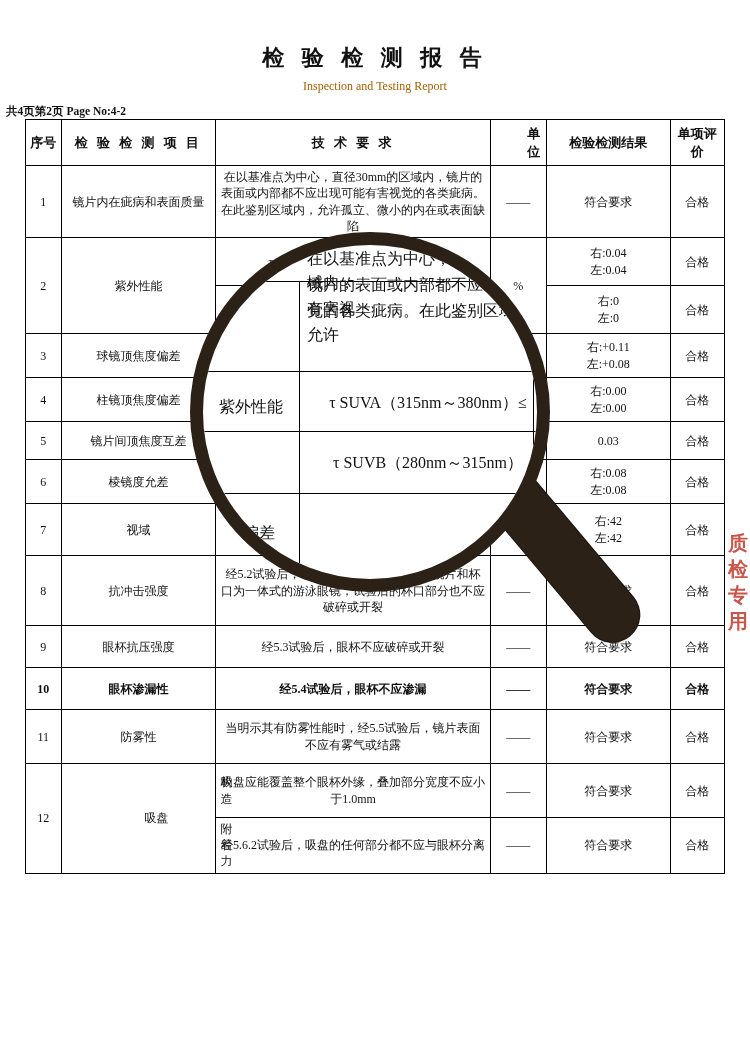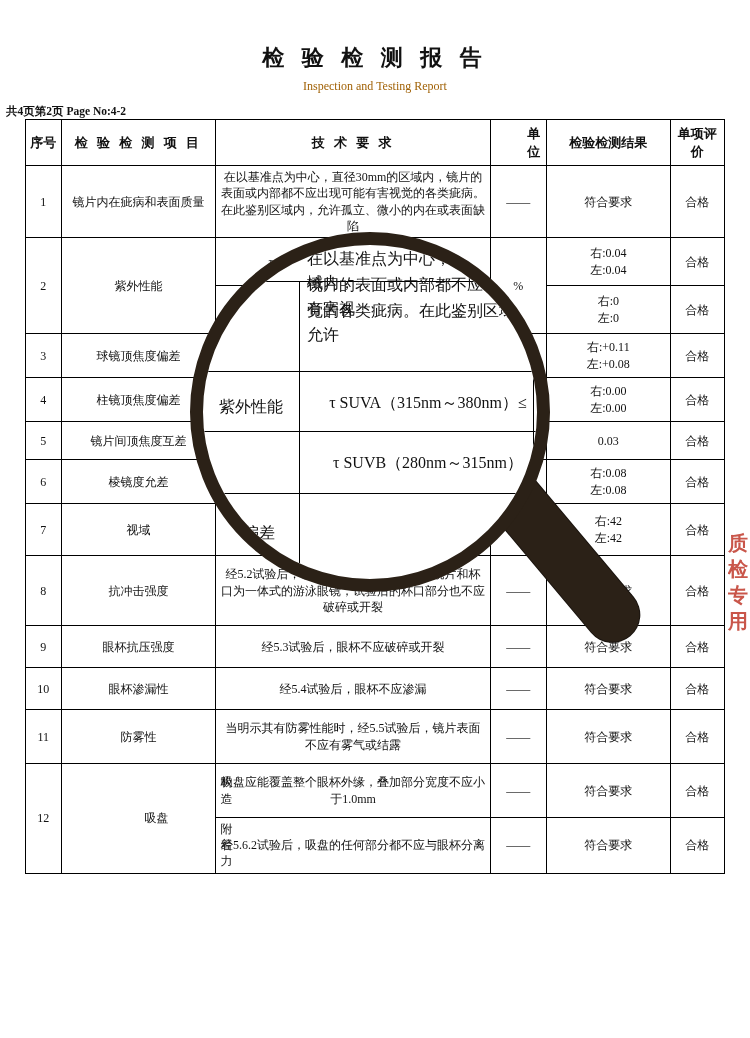--- a/index.html
+++ b/index.html
@@ -331,21 +331,21 @@
 
       <tr style="height:42px;">
         <td>9</td>
         <td colspan="2">眼杯抗压强度</td>
         <td class="req small">经5.3试验后，眼杯不应破碎或开裂</td>
         <td>——</td>
         <td>符合要求</td>
         <td>合格</td>
       </tr>
 
-      <tr style="height:42px;">
+      <tr style="height:42px;font-weight:bold;">
         <td>10</td>
         <td colspan="2">眼杯渗漏性</td>
         <td class="req small">经5.4试验后，眼杯不应渗漏</td>
         <td>——</td>
         <td>符合要求</td>
         <td>合格</td>
       </tr>
 
       <tr style="height:54px;">
         <td>11</td>

